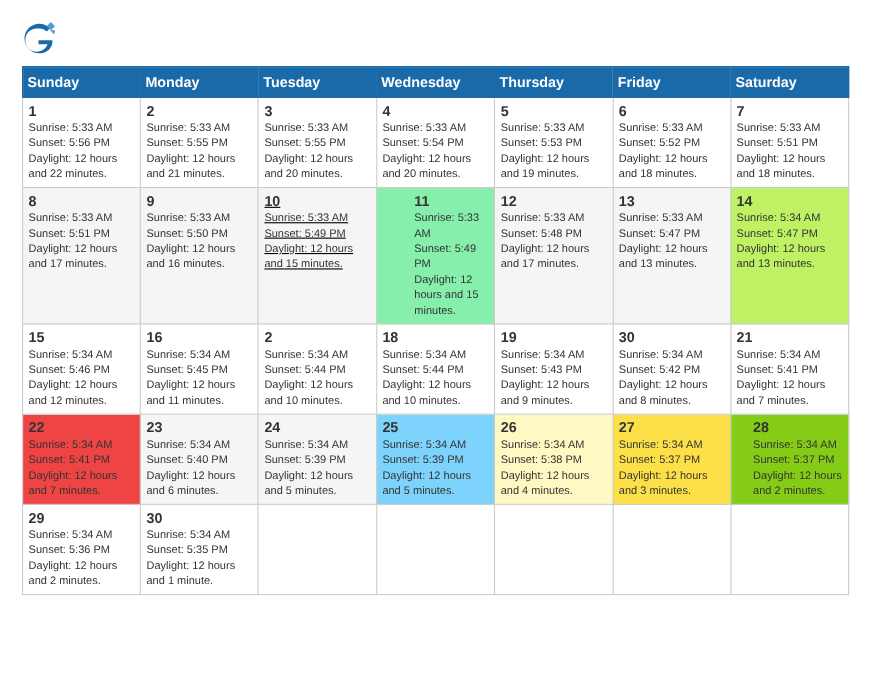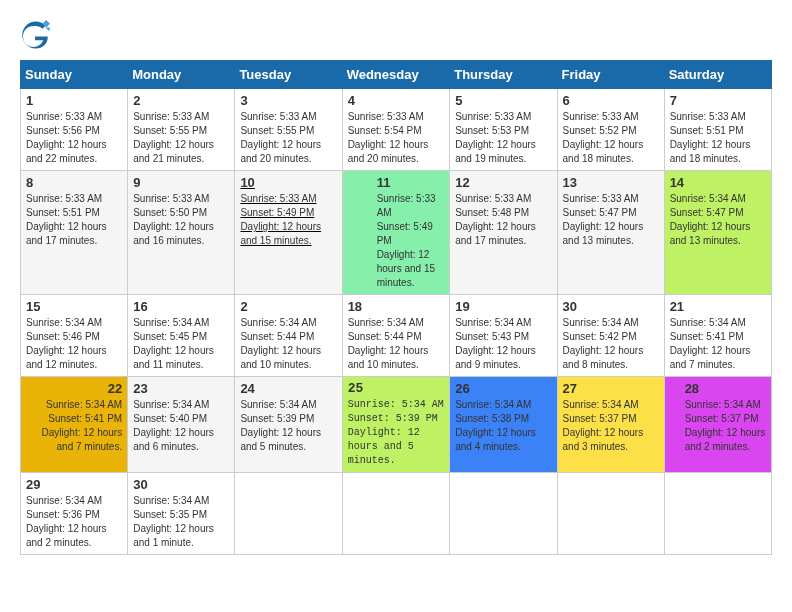--- a/index.html
+++ b/index.html
@@ -276,21 +276,21 @@
         <td>
           <span class="day-number">21</span>
           <div class="day-info">
             <div>Sunrise: 5:34 AM</div>
             <div>Sunset: 5:41 PM</div>
             <div>Daylight: 12 hours and 7 minutes.</div>
           </div>
         </td>
       </tr>
       <tr style="background: rgb(245, 245, 245);">
-        <td style="background: #eab308; text-align: right;">
+        <td style="background: #ef4444;">
           <span class="day-number">22</span>
           <div class="day-info">
             <div>Sunrise: 5:34 AM</div>
             <div>Sunset: 5:41 PM</div>
             <div>Daylight: 12 hours and 7 minutes.</div>
           </div>
         </td>
         <td style="background: rgb(245, 245, 245);">
           <span class="day-number">23</span>
           <div class="day-info">
@@ -300,45 +300,45 @@
           </div>
         </td>
         <td style="background: rgb(245, 245, 245);">
           <span class="day-number">24</span>
           <div class="day-info">
             <div>Sunrise: 5:34 AM</div>
             <div>Sunset: 5:39 PM</div>
             <div>Daylight: 12 hours and 5 minutes.</div>
           </div>
         </td>
-        <td style="background: #bef264; font-family: Liberation Mono, monospace;">
+        <td style="background: #7dd3fc;">
           <span class="day-number">25</span>
           <div class="day-info">
             <div>Sunrise: 5:34 AM</div>
             <div>Sunset: 5:39 PM</div>
             <div>Daylight: 12 hours and 5 minutes.</div>
           </div>
         </td>
-        <td style="background: #3b82f6;">
+        <td style="background: #fef9c3;">
           <span class="day-number">26</span>
           <div class="day-info">
             <div>Sunrise: 5:34 AM</div>
             <div>Sunset: 5:38 PM</div>
             <div>Daylight: 12 hours and 4 minutes.</div>
           </div>
         </td>
         <td style="background: #fde047;">
           <span class="day-number">27</span>
           <div class="day-info">
             <div>Sunrise: 5:34 AM</div>
             <div>Sunset: 5:37 PM</div>
             <div>Daylight: 12 hours and 3 minutes.</div>
           </div>
         </td>
-        <td style="background: #d946ef; padding-left: 20px;">
+        <td style="background: #84cc16; padding-left: 20px;">
           <span class="day-number">28</span>
           <div class="day-info">
             <div>Sunrise: 5:34 AM</div>
             <div>Sunset: 5:37 PM</div>
             <div>Daylight: 12 hours and 2 minutes.</div>
           </div>
         </td>
       </tr>
       <tr>
         <td>

